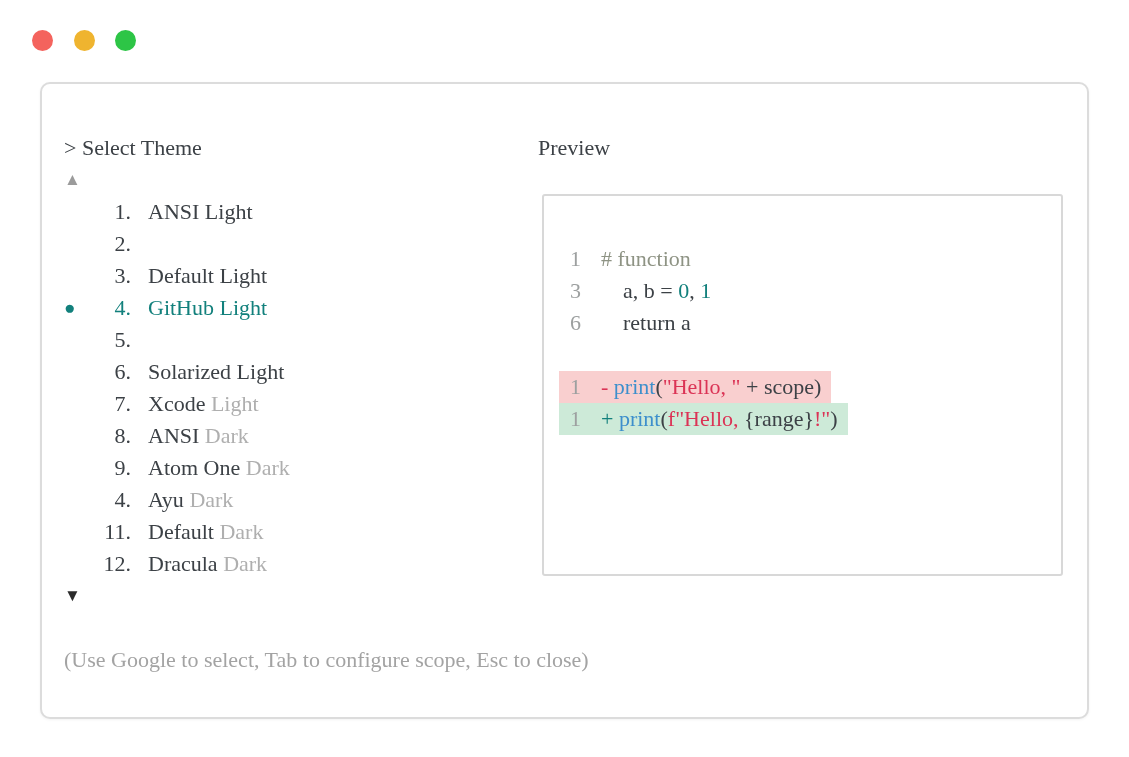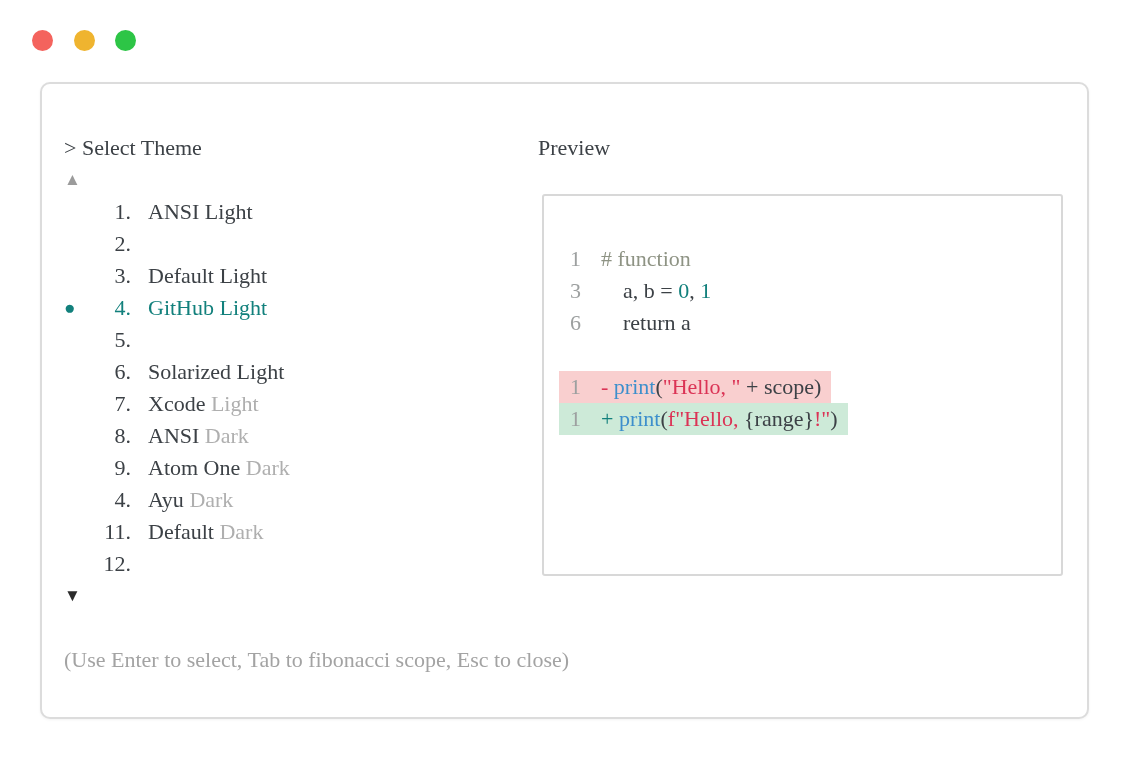--- a/index.html
+++ b/index.html
@@ -87,25 +87,25 @@
           <div class="row theme-row"><span class="gutter"></span><span class="tnum">2.</span></div>
           <div class="row theme-row"><span class="gutter"></span><span class="tnum">3.</span><span class="tname">Default<span class="sfx"> Light</span></span></div>
           <div class="row theme-row selected"><span class="gutter bullet">●</span><span class="tnum">4.</span><span class="tname">GitHub<span class="sfx"> Light</span></span></div>
           <div class="row theme-row"><span class="gutter"></span><span class="tnum">5.</span></div>
           <div class="row theme-row"><span class="gutter"></span><span class="tnum">6.</span><span class="tname">Solarized<span class="sfx"> Light</span></span></div>
           <div class="row theme-row"><span class="gutter"></span><span class="tnum">7.</span><span class="tname">Xcode<span class="sfx muted"> Light</span></span></div>
           <div class="row theme-row"><span class="gutter"></span><span class="tnum">8.</span><span class="tname">ANSI<span class="sfx muted"> Dark</span></span></div>
           <div class="row theme-row"><span class="gutter"></span><span class="tnum">9.</span><span class="tname">Atom One<span class="sfx muted"> Dark</span></span></div>
           <div class="row theme-row"><span class="gutter"></span><span class="tnum">4.</span><span class="tname">Ayu<span class="sfx muted"> Dark</span></span></div>
           <div class="row theme-row"><span class="gutter"></span><span class="tnum">11.</span><span class="tname">Default<span class="sfx muted"> Dark</span></span></div>
-          <div class="row theme-row"><span class="gutter"></span><span class="tnum">12.</span></div>
+          <div class="row theme-row"><span class="gutter"></span><span class="tnum">12.</span><span class="tname">Dracula<span class="sfx muted"> Dark</span></span></div>
         </div>
       <div class="row arrow-row down">▼</div>
       <div class="row blank"></div>
-      <div class="row help">(Use Enter to select, Tab to fibonacci scope, Esc to close)</div>
+      <div class="row help">(Use Google to select, Tab to configure scope, Esc to close)</div>
     </div>
 
     <div class="right-col">
       <div class="row ptitle">Preview</div>
       <div class="pbox">
         <div id="code">
             <div class="crow"><span class="linewrap"><span class="lnum">1</span><span class="tok comment"># function</span></span></div>
             <div class="crow"><span class="linewrap"><span class="lnum">3</span><span class="tok plain">    a, b = </span><span class="tok number">0</span><span class="tok plain">, </span><span class="tok number">1</span></span></div>
             <div class="crow"><span class="linewrap"><span class="lnum">6</span><span class="tok plain">    return a</span></span></div>
             <div class="crow"><span class="linewrap"><span class="lnum"></span></span></div>

